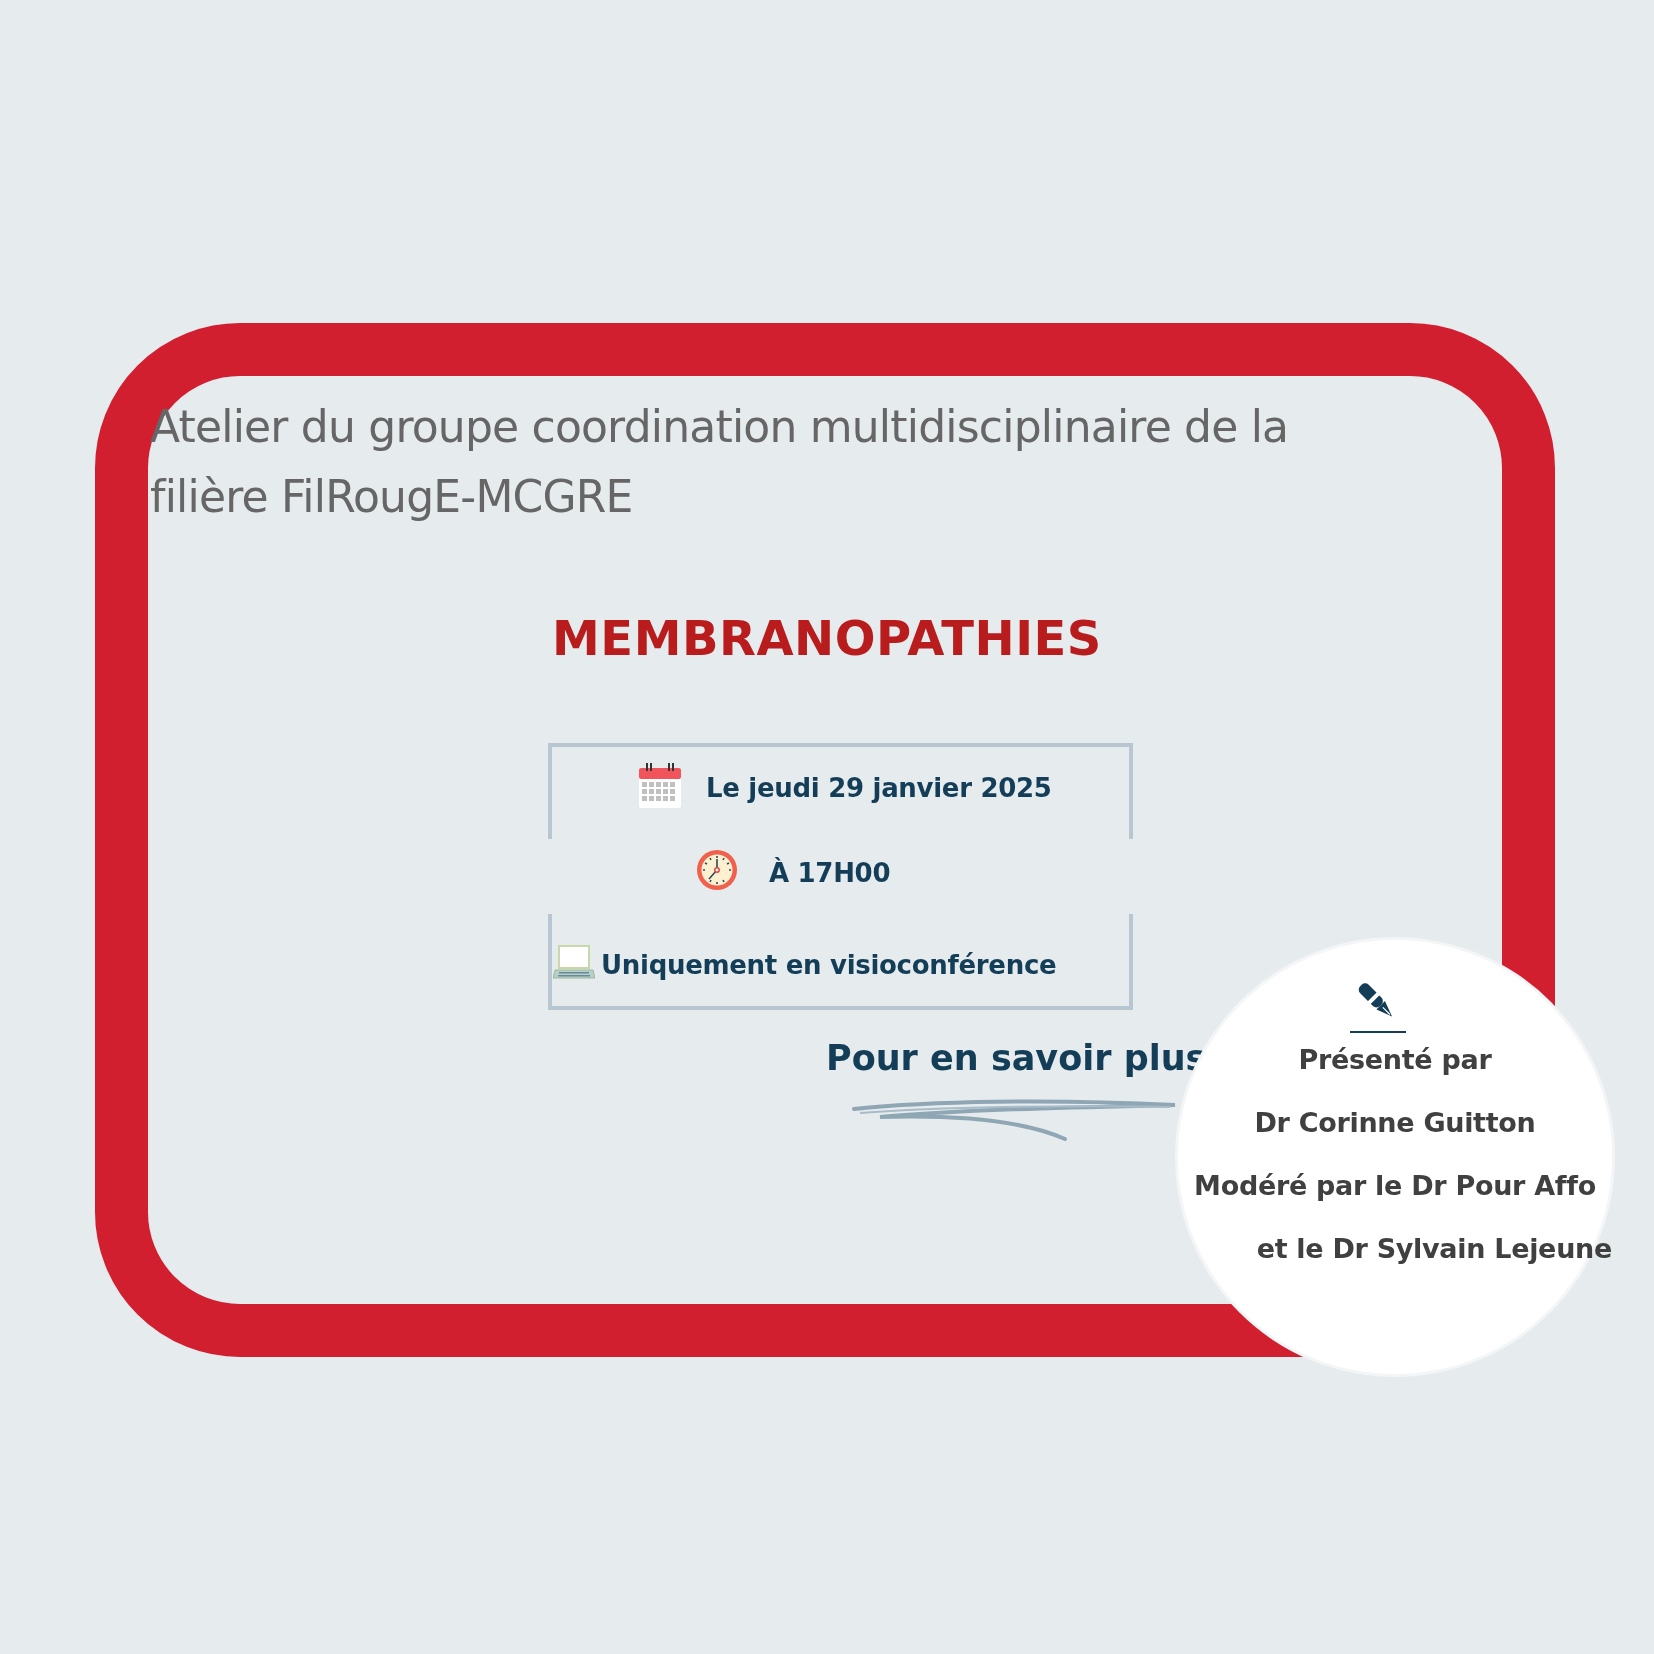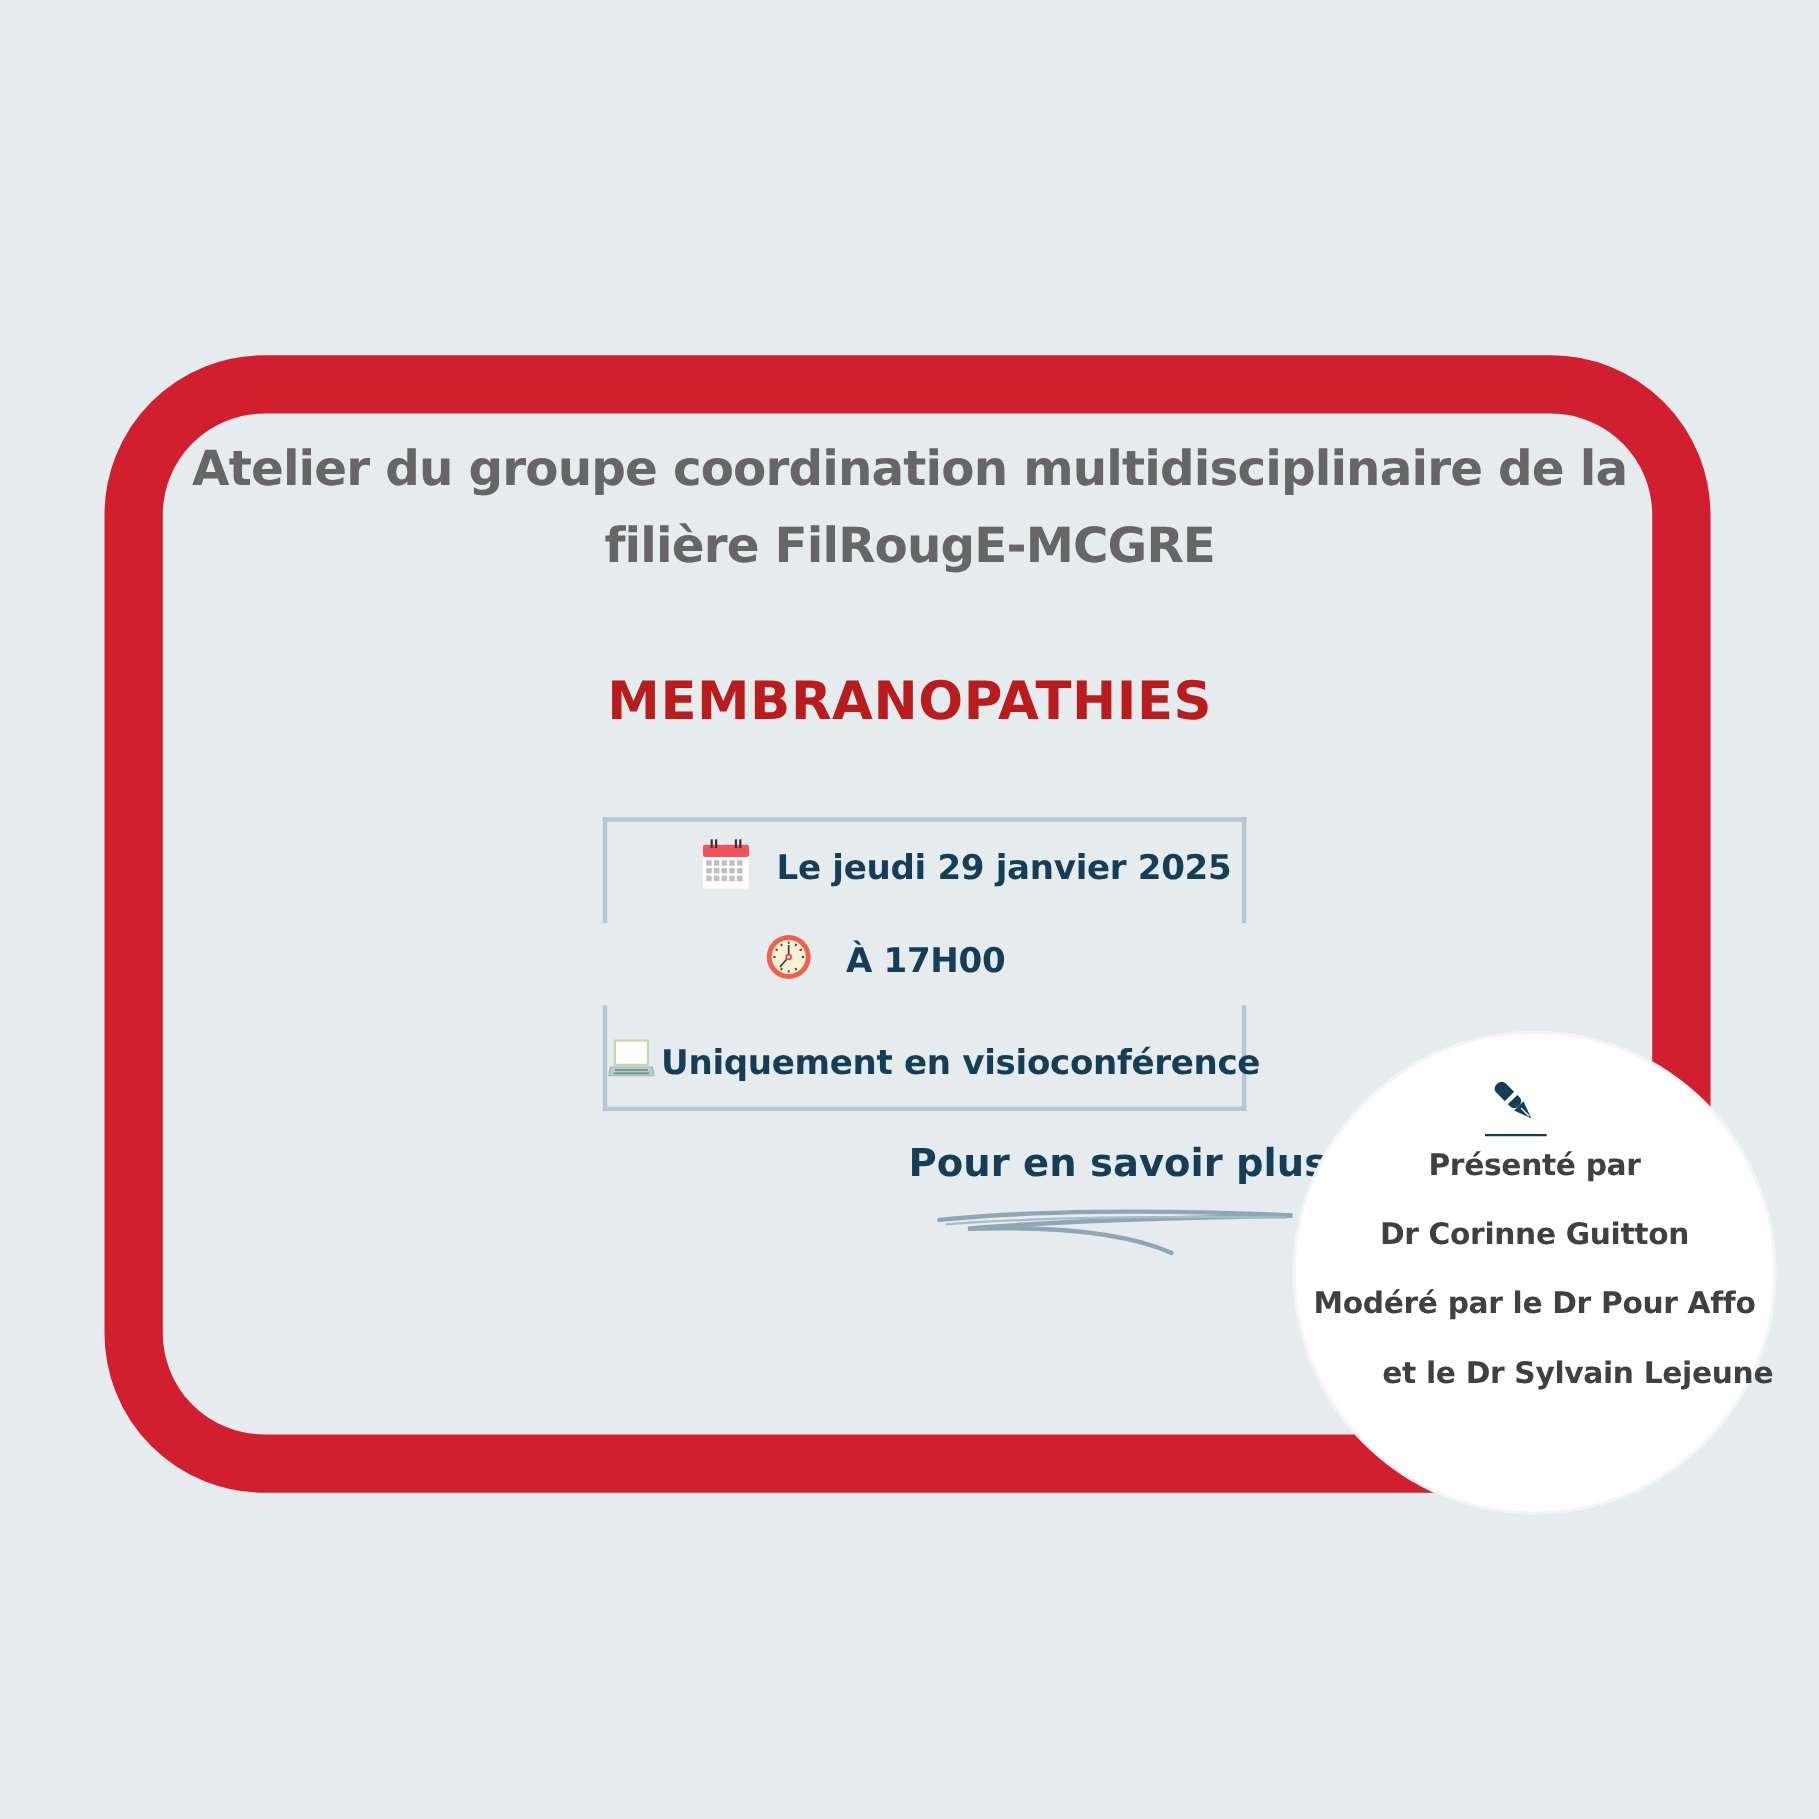--- a/index.html
+++ b/index.html
@@ -8,37 +8,37 @@
     background:#e6ebee;
     font-family:"DejaVu Sans", "Liberation Sans", sans-serif;
   }
   .frame {
     position:absolute; left:95px; top:323px; width:1354px; height:928px;
     border:53px solid #d11f30; border-radius:145px;
     background:#e6ebee;
   }
   .title {
     position:absolute; left:150px; top:392px; width:1354px;
-    text-align:center; color:#666666; font-weight:bold;
+    color:#666666; font-weight:normal;
     font-size:44px; line-height:70px; letter-spacing:-0.8px;
   }
   .subtitle {
     position:absolute; left:150px; top:610px; width:1354px;
     text-align:center; color:#b91c1c; font-weight:bold;
     font-size:48px; letter-spacing:0.5px;
   }
   .box-top {
     position:absolute; left:548px; top:743px; width:577px; height:92px;
     border-top:4px solid #b7c6d0; border-left:4px solid #b7c6d0; border-right:4px solid #b7c6d0;
   }
   .box-bottom {
     position:absolute; left:548px; top:914px; width:577px; height:92px;
     border-bottom:4px solid #b7c6d0; border-left:4px solid #b7c6d0; border-right:4px solid #b7c6d0;
   }
-  .row { position:absolute; display:flex; align-items:center; color:#143e58; font-weight:bold; font-size:31px; letter-spacing:-0.3px; }
+  .row { position:absolute; display:flex; align-items:center; color:#143e58; font-weight:bold; font-size:26px; letter-spacing:-0.3px; }
   .row-date { left:638px; top:762px; }
   .row-time { left:695px; top:848px; }
   .row-visio { left:553px; top:944px; }
   .icon { display:inline-block; flex:0 0 auto; }
   .more {
     position:absolute; left:826px; top:1038px; color:#143e58; font-weight:bold; font-size:35px;
   }
   .stroke { position:absolute; left:850px; top:1095px; }
   .circle {
     position:absolute; left:1178px; top:940px; width:434px; height:434px;

